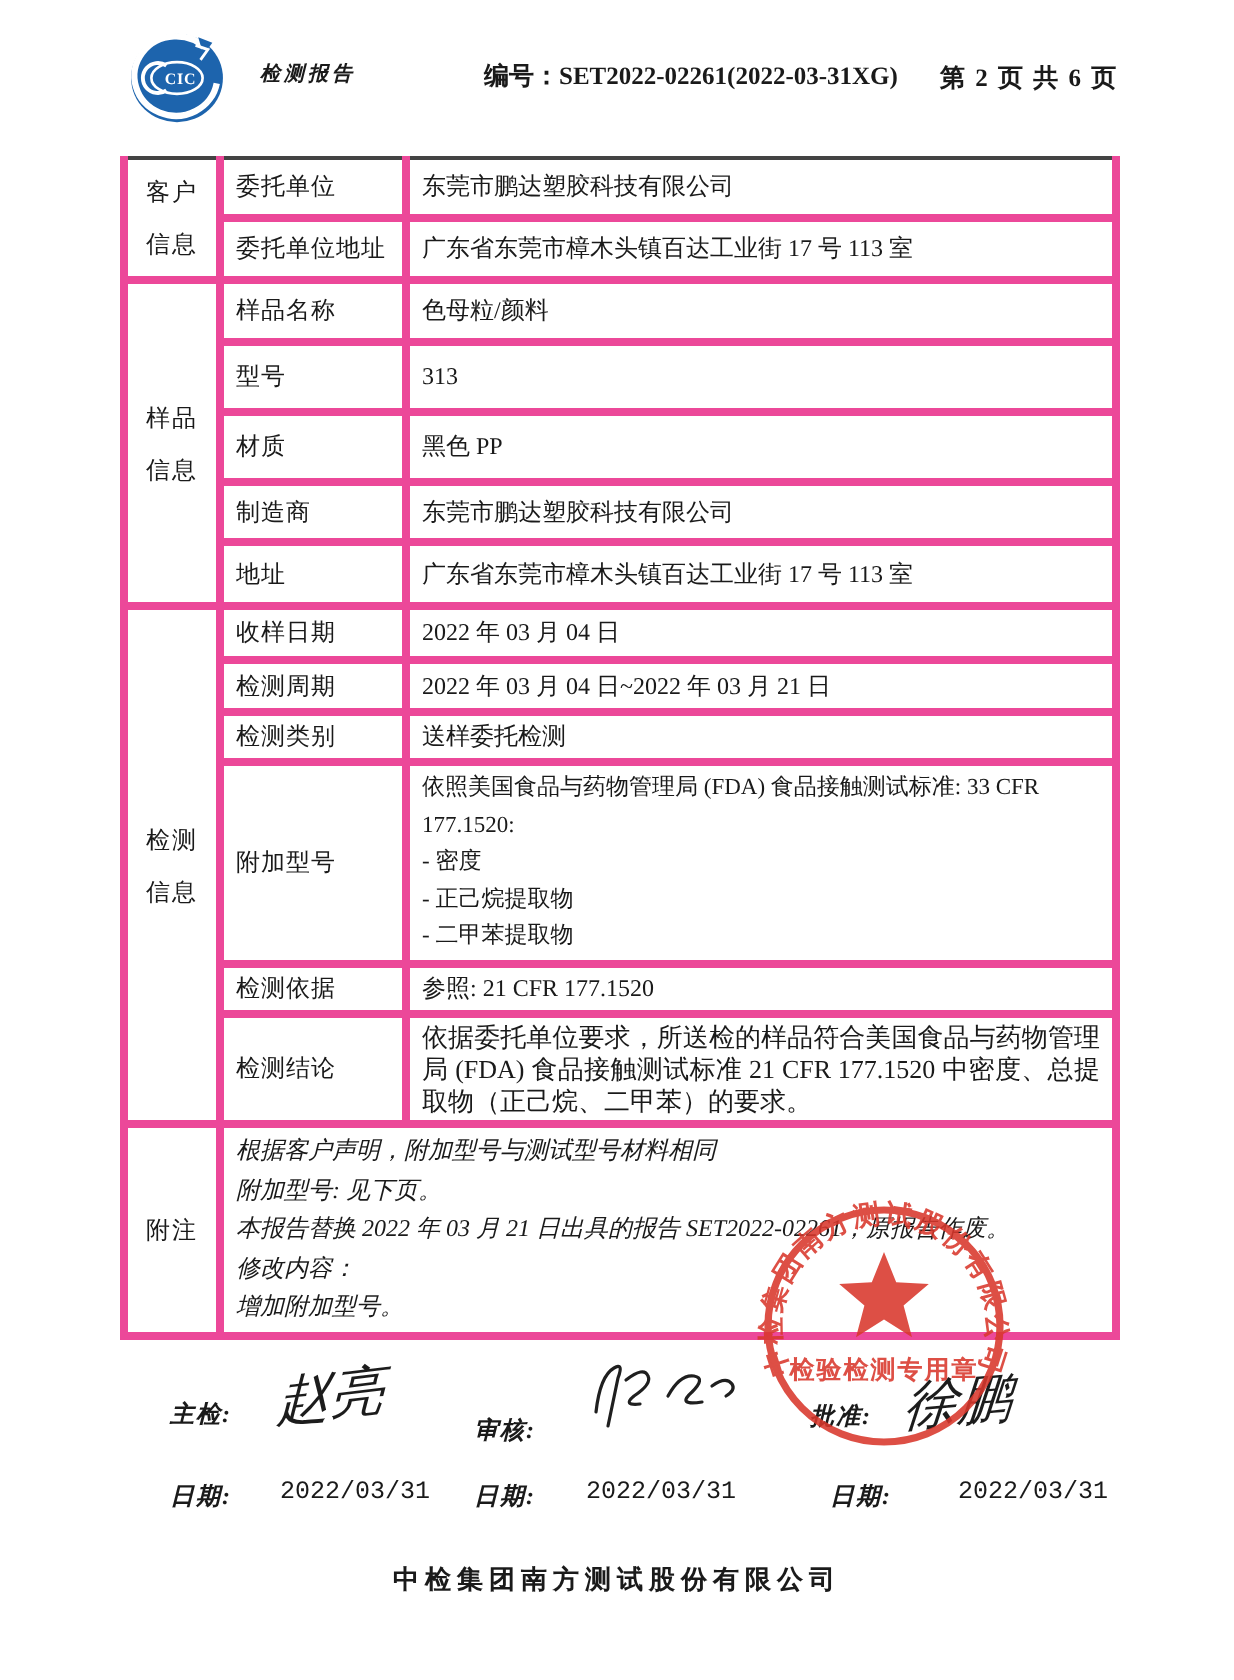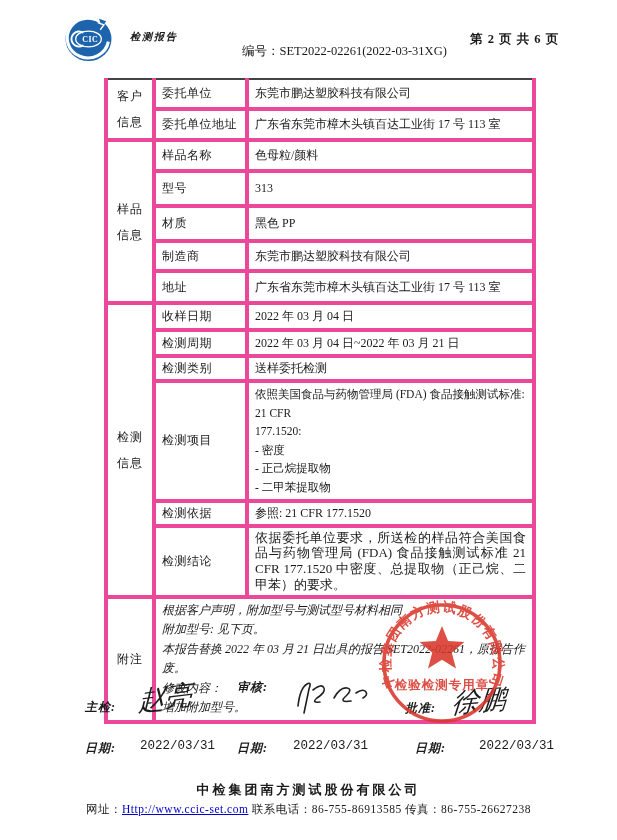--- a/index.html
+++ b/index.html
@@ -4,26 +4,26 @@
 <style>
   * { margin:0; padding:0; box-sizing:border-box; }
   html,body { background:#ffffff; }
   body { width:617px; height:840px; position:relative; overflow:hidden;
          font-family:"Liberation Serif","DejaVu Serif",serif; color:#1a1a1a; }
   .page { position:absolute; inset:0; background:#fff; }
 
   
   .hdr-logo { position:absolute; left:62px; top:14px; width:53px; height:50px; }
   .doc-title { position:absolute; left:130px; top:30px; font-size:10px; font-weight:bold; letter-spacing:2px;font-style:italic; }
-  .doc-no { position:absolute; left:242px; top:43px; font-size:12.5px; font-weight:normal; }
+  .doc-no { position:absolute; left:242px; top:30px; font-size:12.5px; font-weight:bold; }
   .page-info { position:absolute; left:470px; top:31px; width:90px; font-size:12.5px; font-weight:bold; letter-spacing:1px; text-align:left; }
 
   
-  table.report { position:absolute; left:60px; top:78px; width:432px;
-                 border-collapse:collapse; table-layout:fixed; font-size:12px;margin-left:44px; }
+  table.report { position:absolute; left:60px; top:78px; width:500px;
+                 border-collapse:collapse; table-layout:fixed; font-size:12px; }
   table.report td { border:4px solid #ec4899; padding:2px 6px; vertical-align:middle; }
   table.report { border:2px solid #434343; }
   tr.sec-start td { border-top-width:2px; border-top-color:#434343; }
   td.sec { text-align:center; white-space:pre-line; line-height:26px; letter-spacing:1px; font-size:12px; }
   td.lbl { padding-left:8px; letter-spacing:0.5px; }
   td.val { padding-left:11px; padding-right:4px; }
   td.ml  { white-space:pre-line; line-height:18.6px; font-size:11.5px; }
   td.concl { font-size:13px; line-height:15.8px; text-align:justify; padding-top:3px; padding-bottom:3px; }
   td.note { white-space:pre-line; line-height:19.5px; font-size:12px; vertical-align:middle;font-style:italic; }
 
@@ -112,22 +112,22 @@
       </tr>
       <tr style="height:26px">
         <td class="lbl">检测周期</td>
         <td class="val">2022 年 03 月 04 日~2022 年 03 月 21 日</td>
       </tr>
       <tr style="height:25px">
         <td class="lbl">检测类别</td>
         <td class="val">送样委托检测</td>
       </tr>
       <tr style="height:93px">
-        <td class="lbl">检测项目</td>
-        <td class="val ml">依照美国食品与药物管理局 (FDA) 食品接触测试标准: 21 CFR
+        <td class="lbl">附加型号</td>
+        <td class="val ml">依照美国食品与药物管理局 (FDA) 食品接触测试标准: 33 CFR
 177.1520:
 - 密度
 - 正己烷提取物
 - 二甲苯提取物</td>
       </tr>
       <tr style="height:22px">
         <td class="lbl">检测依据</td>
         <td class="val">参照: 21 CFR 177.1520</td>
       </tr>
       <tr style="height:48px">
@@ -142,21 +142,21 @@
 本报告替换 2022 年 03 月 21 日出具的报告 SET2022-02261，原报告作废。
 修改内容：
 增加附加型号。</td>
       </tr>
     </tbody>
   </table>
 
   <span class="s-lbl" style="left:85px;top:699px">主检:</span>
   <span class="hw" style="left:138px;top:680px">赵亮</span>
 
-  <span class="s-lbl" style="left:237px;top:679px">审核:</span>
+  <span class="s-lbl" style="left:237px;top:707px">审核:</span>
   <svg class="scribble" style="left:286px;top:678px" width="88" height="42" viewBox="0 0 88 42">
     <path d="M12,28 q2,-18 9,-22 q5,-3 2,5 l-5,24 M27,12 q9,-7 11,-2 q2,4 -7,10 q-6,5 3,4 M48,20 q6,-11 13,-10 q6,1 -1,8 q-8,7 5,5 M70,15 q7,-5 10,-1 q2,3 -3,6" stroke="#1f1f1f" stroke-width="1.6" fill="none" stroke-linecap="round"></path>
   </svg>
 
   <span class="s-lbl" style="left:405px;top:700px">批准:</span>
   <span class="hw" style="left:452px;top:683px;transform:rotate(-5deg) skewX(-10deg)">徐鹏</span>
 
   <span class="s-lbl" style="left:85px;top:740px">日期:</span>
   <span class="s-date" style="left:140px;top:739px">2022/03/31</span>
   <span class="s-lbl" style="left:237px;top:740px">日期:</span>
@@ -171,19 +171,15 @@
     </defs>
     <text font-size="13.5" font-weight="bold" fill="#d9372c" font-family="'Liberation Serif',serif" letter-spacing="1.5">
       <textPath href="#arcTop" startOffset="50%" text-anchor="middle">中检集团南方测试股份有限公司</textPath>
     </text>
     <polygon points="65,27 71.1,42.1 87.4,43 74.8,53.8 79,69.6 65,60.8 51,69.6 55.2,53.8 42.6,43 58.9,42.1" fill="#d9372c"></polygon>
     <text x="65" y="90" text-anchor="middle" font-size="12.5" font-weight="bold" fill="#d9372c" font-family="'Liberation Serif',serif" letter-spacing="1">检验检测专用章</text>
   </svg>
 
   <div class="footer">
     <div class="f-company">中检集团南方测试股份有限公司</div>
-    <div class="f-line">
-      <span>网址：</span><a class="f-link" href="#">Http://www.ccic-set.com</a>
-      <span>联系电话：86-755-86913585  传真：86-755-26627238</span>
-    </div>
   </div>
 
 </div>
 
 </body></html>

